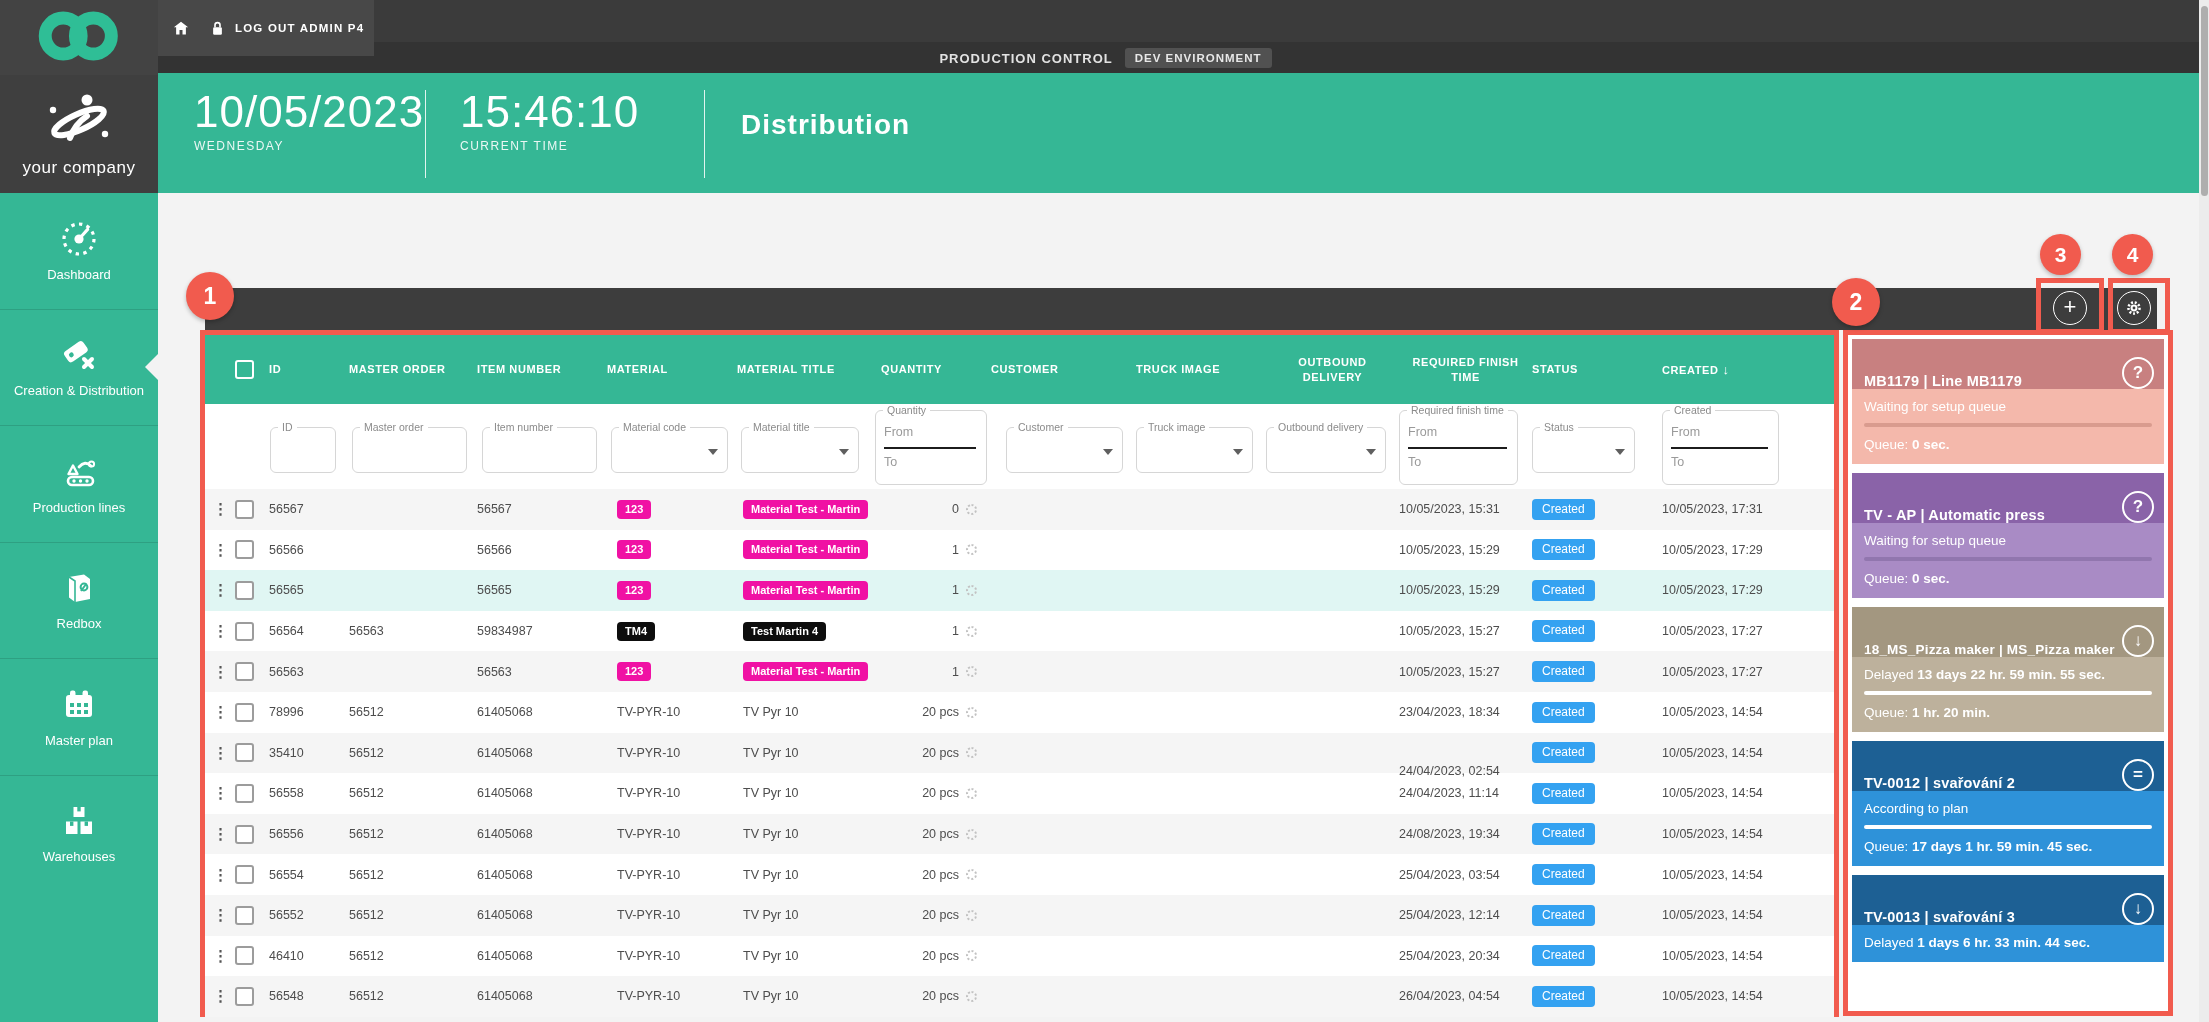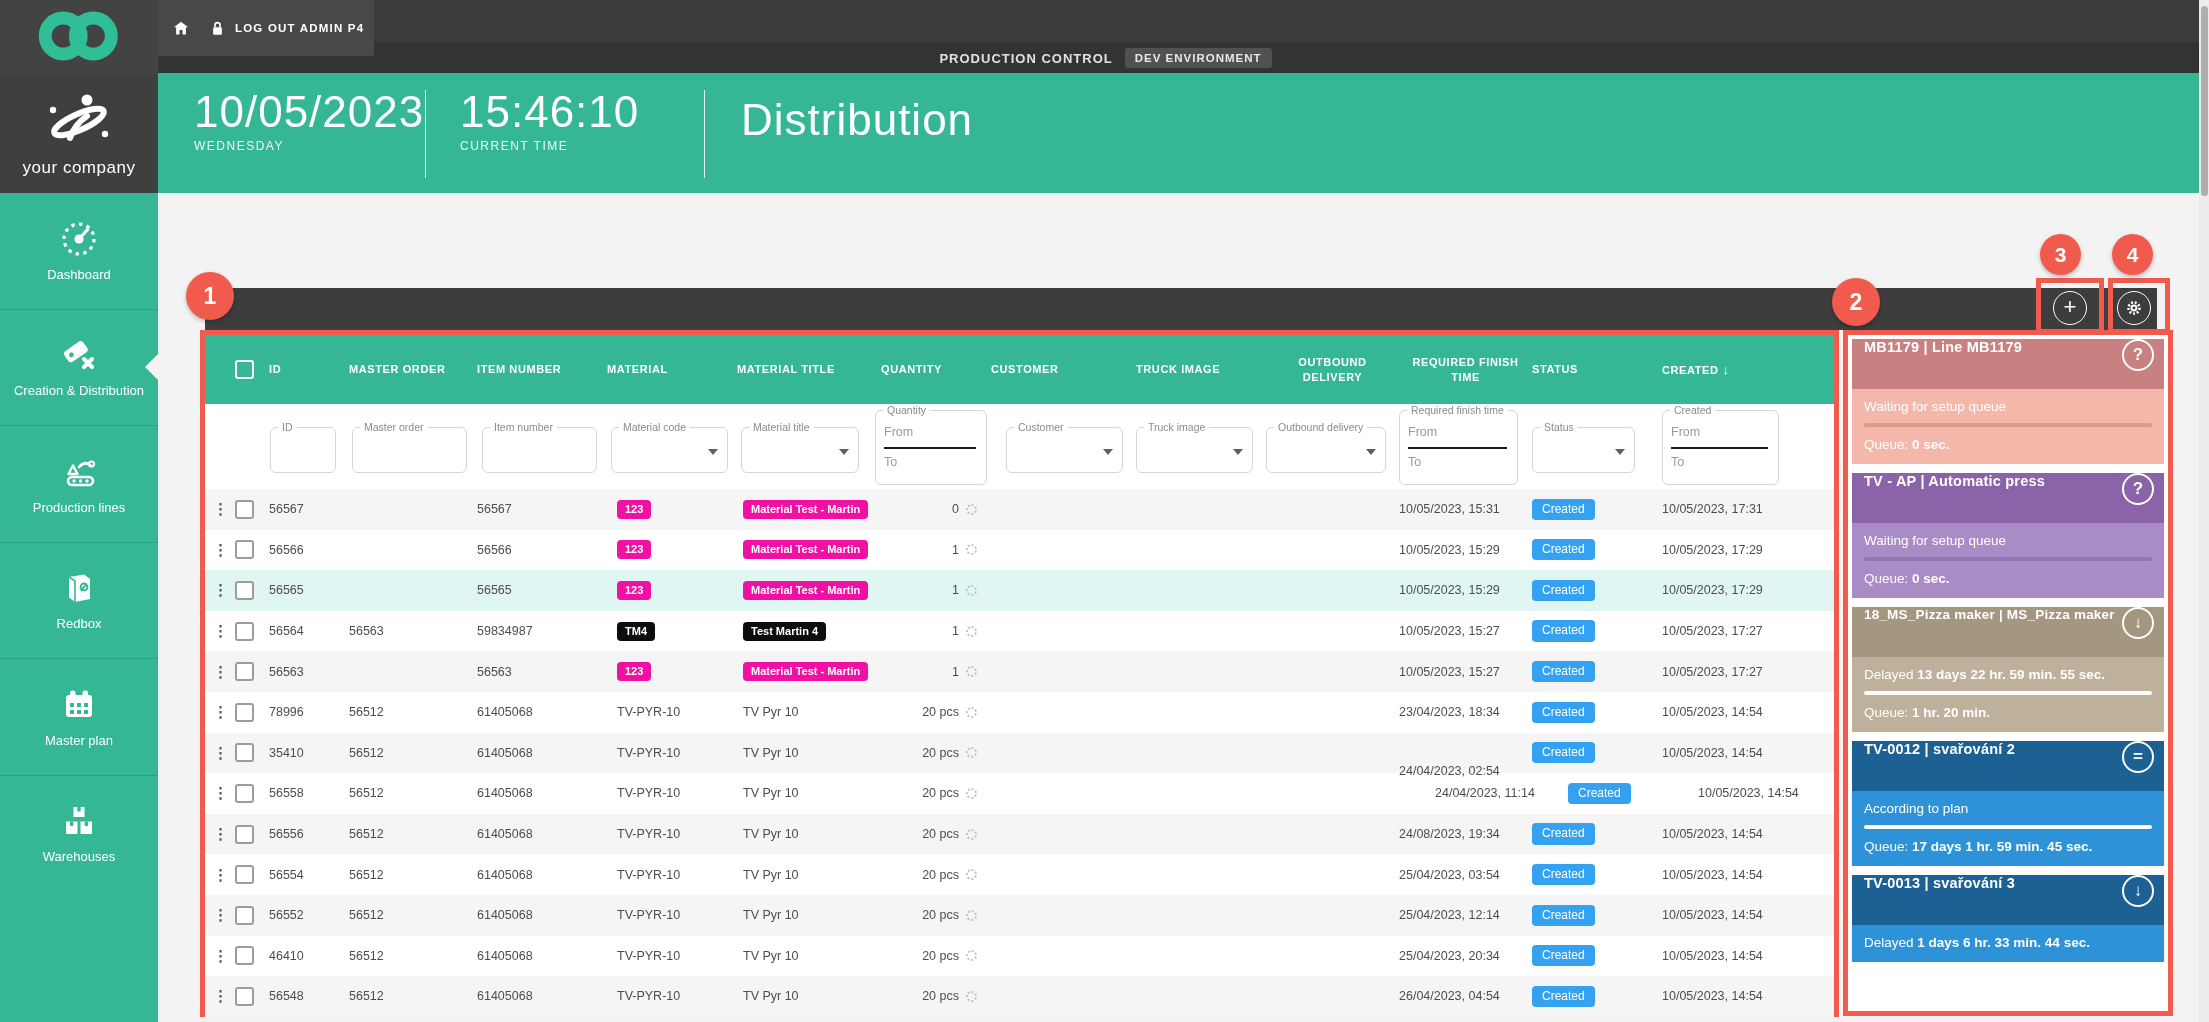--- a/index.html
+++ b/index.html
@@ -15,21 +15,21 @@
   .env-text{color:#e2e2e2;font-size:13px;font-weight:bold;letter-spacing:1px;}
   .env-badge{color:#e8e8e8;font-size:11.5px;font-weight:bold;letter-spacing:1px;background:#515151;border-radius:3px;padding:4px 10px;}
   
   .teal-header{position:absolute;left:158px;top:73px;width:2051px;height:120px;background:#35b795;color:#fff;}
   .hdr-date{position:absolute;left:36px;top:15px;}
   .hdr-time{position:absolute;left:302px;top:15px;}
   .big-num{font-size:44px;font-weight:400;letter-spacing:1px;line-height:1.1;}
   .small-cap{font-size:12px;letter-spacing:1.5px;opacity:.9;margin-top:3px;}
   .vdiv{position:absolute;top:17px;width:1px;height:88px;background:rgba(255,255,255,.85);}
   .vdiv.d1{left:267px;} .vdiv.d2{left:546px;}
-  .page-title{position:absolute;left:583px;top:22px;font-size:44px;font-weight:400;letter-spacing:1px;}
+  .page-title{position:absolute;left:583px;top:36px;font-size:28px;font-weight:700;letter-spacing:1px;}
   
   .sidebar-logo{position:absolute;left:0;top:75px;width:158px;height:118px;background:#3f3f3f;z-index:2;display:flex;flex-direction:column;align-items:center;justify-content:center;gap:6px;}
   .company-name{color:#fff;font-size:17px;letter-spacing:.5px;}
   .sidebar{position:absolute;left:0;top:193px;width:158px;height:829px;background:#35b795;z-index:2;}
   .side-item{position:relative;height:115.5px;display:flex;flex-direction:column;align-items:center;justify-content:center;gap:9px;color:#fff;cursor:pointer;}
   .side-item + .side-item{border-top:1px solid rgba(0,0,0,.12);}
   .side-item .slabel{font-size:13px;text-align:center;line-height:1.15;padding:0 4px;}
   .side-item.active::after{content:"";position:absolute;right:0;top:50%;transform:translateY(-50%);border-top:13px solid transparent;border-bottom:13px solid transparent;border-right:13px solid #f3f3f3;}
   .sicon{width:40px;height:40px;display:flex;align-items:center;justify-content:center;}
   .sicon svg{width:40px;height:40px;}
@@ -71,21 +71,21 @@
   .badge{display:inline-block;color:#fff;font-size:11px;font-weight:bold;padding:4px 8px;border-radius:4px;line-height:1;}
   .badge.pink{background:#f011a4;}
   .badge.black{background:#0d0d0d;}
   .qtycell{display:flex;align-items:center;justify-content:flex-end;gap:7px;padding-right:14px;box-sizing:border-box;}
   .sync{width:11px;height:11px;border:2px dotted #c2c2c2;border-radius:50%;box-sizing:border-box;}
   .status-badge{display:inline-block;background:#34a2f1;color:#fff;font-size:12px;padding:4px 10px;border-radius:4px;line-height:1.1;}
   
   .panel-frame{position:absolute;left:1843px;top:330px;width:330px;height:686px;border:5px solid #f15b4e;background:#fff;box-sizing:border-box;overflow:hidden;z-index:2;}
   .panel-inner{position:absolute;left:4px;top:4px;width:312px;}
   .card{margin-bottom:9px;color:#fff;}
-  .card-head{height:50px;display:flex;align-items:flex-start;justify-content:space-between;padding:0 10px 0 12px;}
+  .card-head{height:50px;display:flex;align-items:flex-end;justify-content:space-between;padding:0 10px 0 12px;}
   .card-title{font-size:14.5px;font-weight:bold;letter-spacing:.2px;}
   .card-icon{width:32px;height:32px;border:2.2px solid #fff;border-radius:50%;display:flex;align-items:center;justify-content:center;font-size:17px;font-weight:bold;box-sizing:border-box;flex:none;cursor:pointer;}
   .card-body{padding:10px 12px 12px 12px;}
   .card-status{font-size:13.5px;}
   .card-status b{font-weight:bold;}
   .card-bar{height:4px;margin:9px 0 10px 0;border-radius:2px;}
   .card-queue{font-size:13.5px;}
   .card-queue b{font-weight:bold;}
   .theme-rose .card-head{background:#c88080;} .theme-rose .card-body{background:#f4b8ab;} .theme-rose .card-bar.dark{background:#d99b8e;}
   .theme-purple .card-head{background:#8a63a8;} .theme-purple .card-body{background:#a98bc5;} .theme-purple .card-bar.dark{background:#9176ae;}
@@ -508,21 +508,21 @@
           <div class="td" style="width: 130px;">61405068</div>
           <div class="td" style="width: 130px; padding-left: 10px; box-sizing: border-box;">TV-PYR-10</div>
           <div class="td" style="width: 144px; padding-left: 6px; box-sizing: border-box;">TV Pyr 10</div>
           <div class="td qtycell" style="width: 110px;">
             <span>20 pcs</span>
             <span class="sync"></span>
           </div>
           <div class="td" style="width: 145px;"></div>
           <div class="td" style="width: 130px;"></div>
           <div class="td" style="width: 133px;"></div>
-          <div class="td" style="width: 133px; margin-left: 36px;">24/04/2023, 11:14</div>
+          <div class="td" style="width: 133px;">24/04/2023, 11:14</div>
           <div class="td" style="width: 130px;"><span class="status-badge">Created</span></div>
           <div class="td" style="width: 150px;">10/05/2023, 14:54</div>
         </div>
         <div class="tr alt">
           <div class="td" style="width: 22px;"><span class="kebab">⋮</span></div>
           <div class="td" style="width: 34px;">
             <div class="row-check"></div>
           </div>
           <div class="td" style="width: 80px;">56556</div>
           <div class="td" style="width: 128px;">56512</div>

